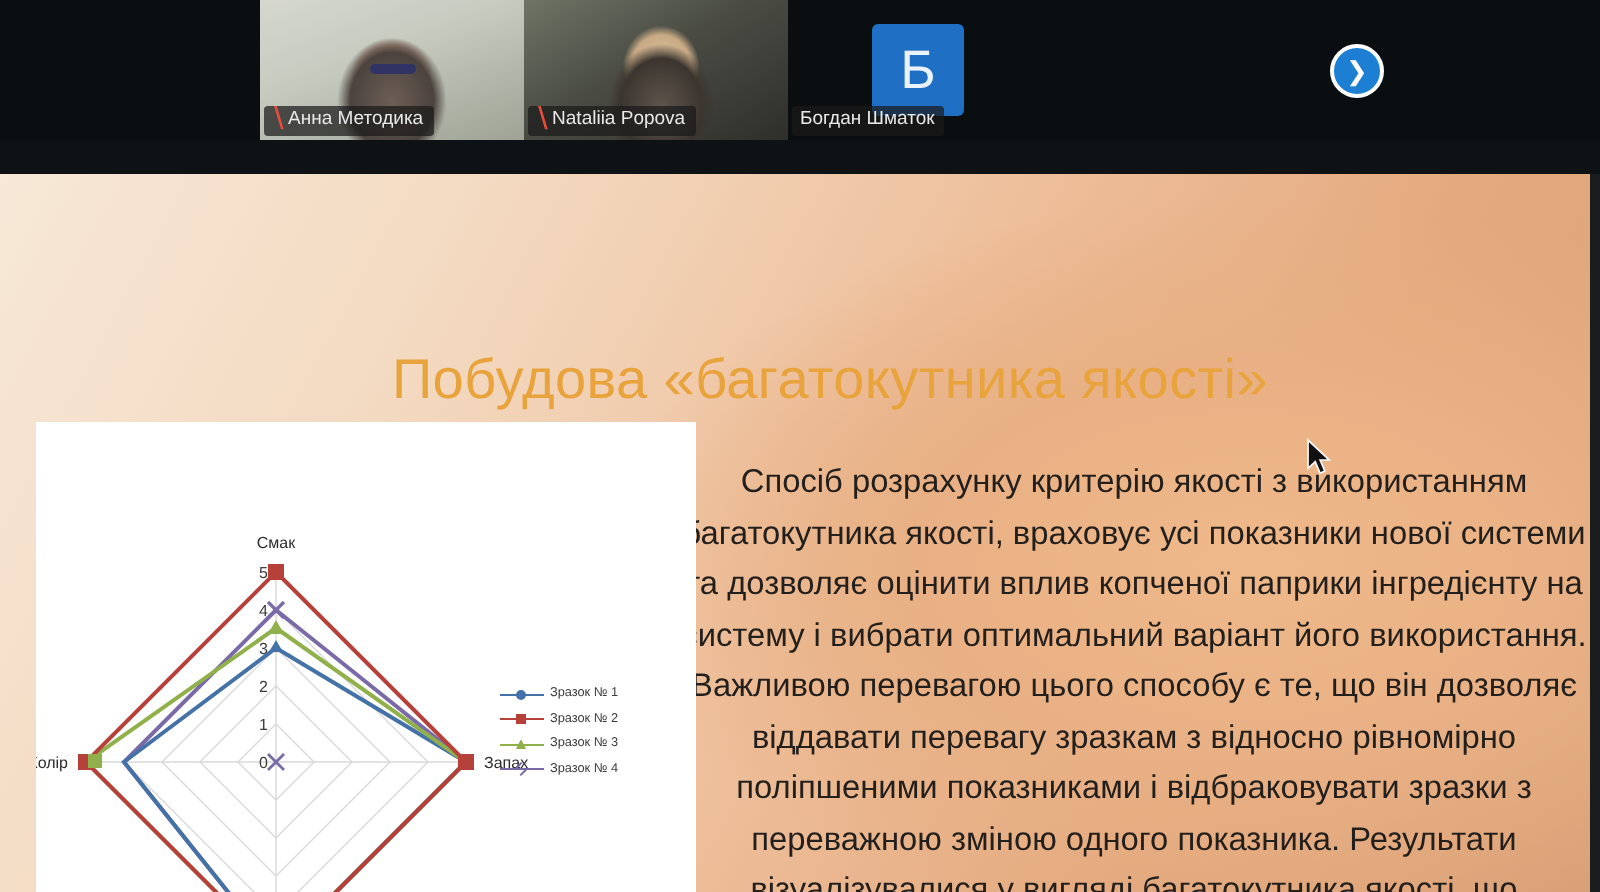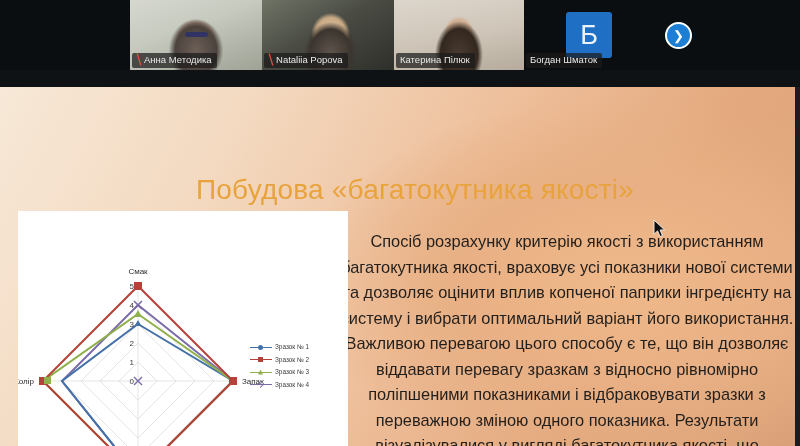--- a/index.html
+++ b/index.html
@@ -134,26 +134,20 @@
     </div>
 
     <div class="tile w2">
       <div class="vbg v2"></div>
       <div class="namebar">
         <span class="mic-muted">╲</span>
         <span>Nataliia Popova</span>
       </div>
     </div>
 
-    <div class="tile w3 active">
-      <div class="vbg v3"></div>
-      <div class="namebar">
-        <span>Катерина Пілюк</span>
-      </div>
-    </div>
 
     <div class="tile w4">
       <div class="avatar-sq">Б</div>
       <div class="namebar">
         <span>Богдан Шматок</span>
       </div>
     </div>
 
     <div class="next-arrow">❯</div>
   </div>

